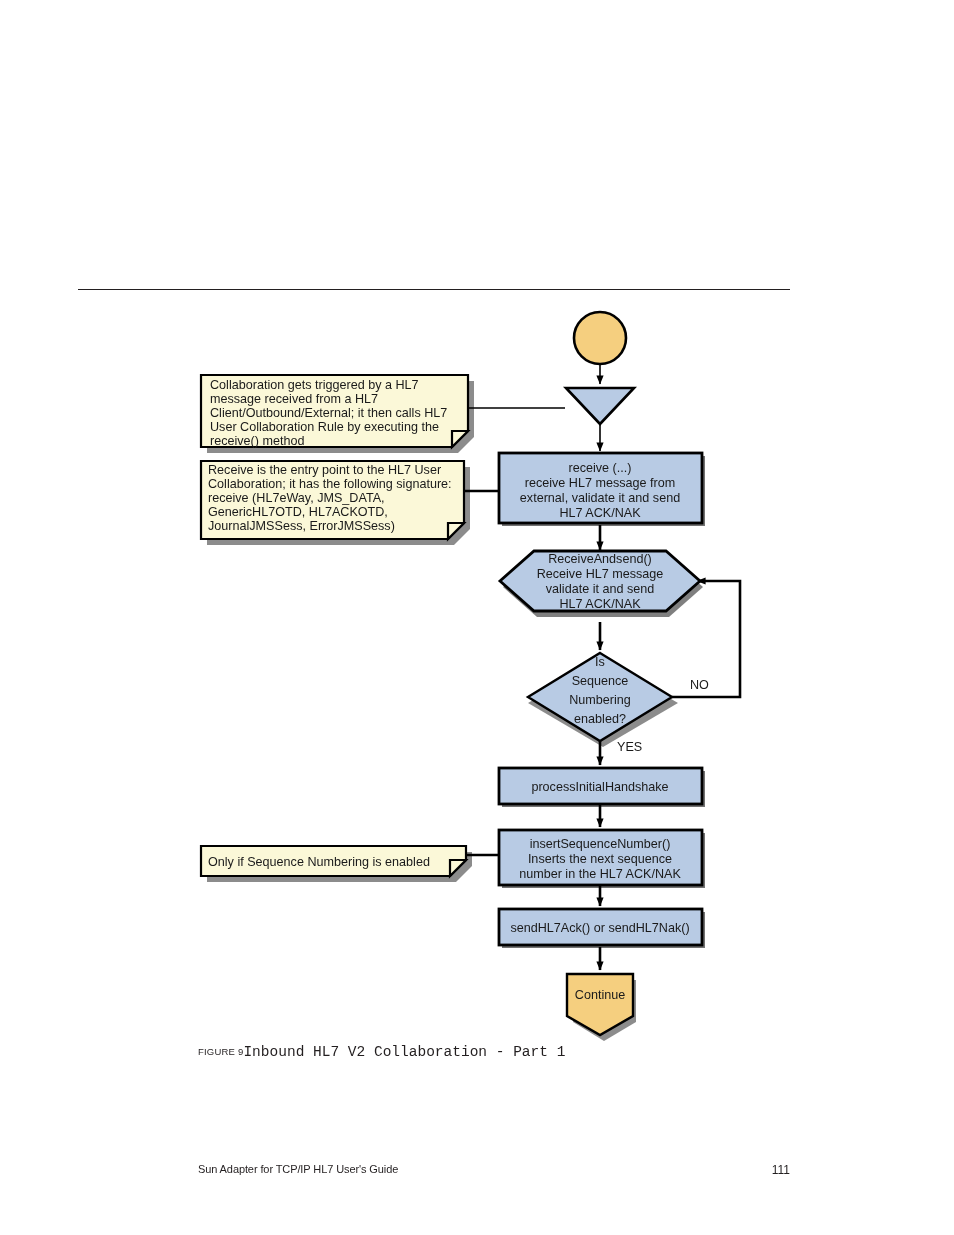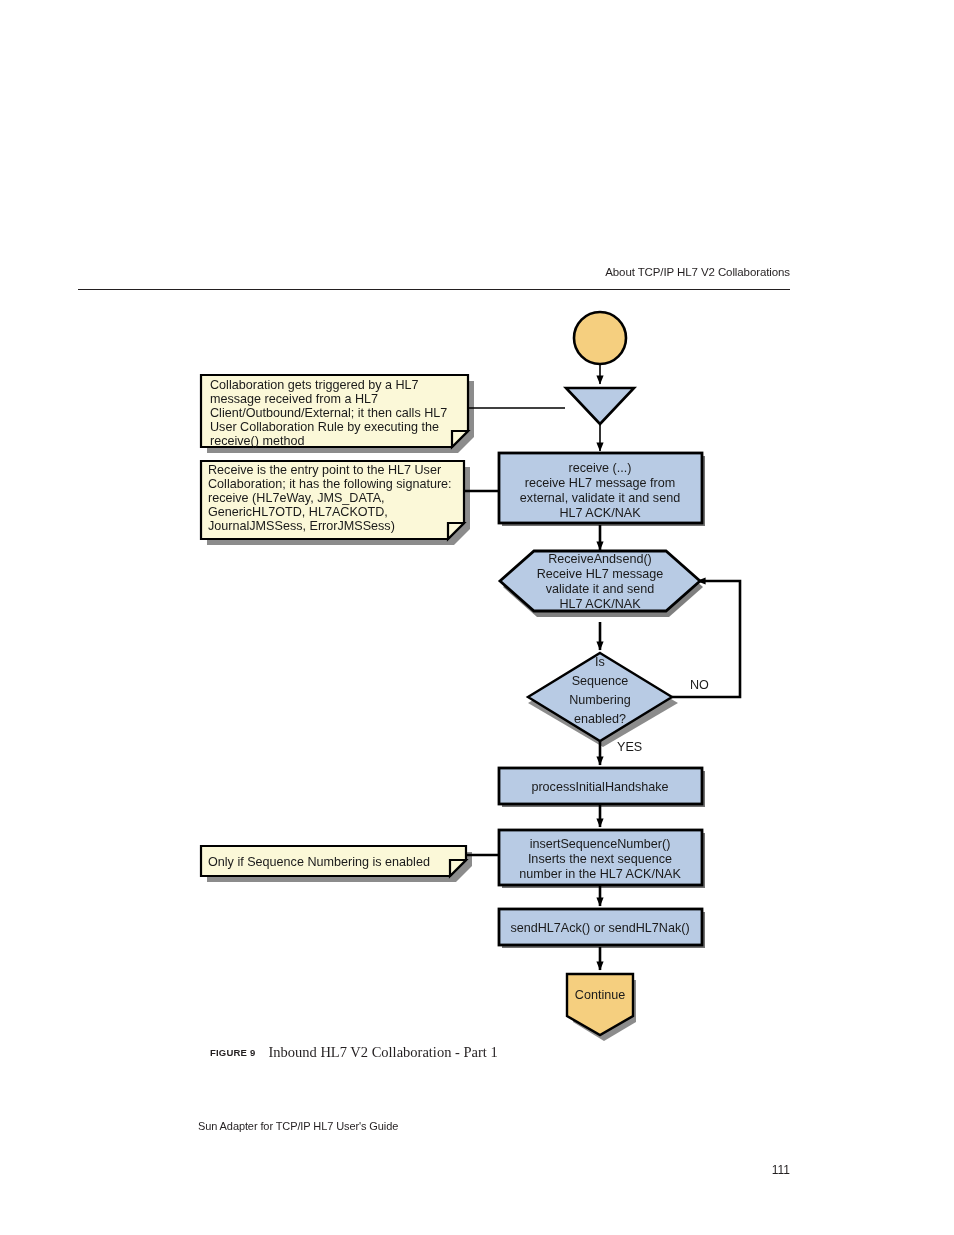--- a/index.html
+++ b/index.html
@@ -48,37 +48,35 @@
   #figure-caption {
     position: absolute;
     left: 198px;
     top: 1044px;
     font-size: 12px;
     color: #231f20;
     white-space: nowrap;
   }
   #figure-caption .fig-label {
     font-family: "Liberation Sans", sans-serif;
-    font-weight: bold;
+    font-weight: normal;
     font-size: 9.5px;
     letter-spacing: 0.2px;
     vertical-align: 1px;
-    margin-left: 12px;
   }
   #figure-caption .fig-title {
-    font-family: Liberation Serif, serif;
+    font-family: Liberation Mono, monospace;
     font-size: 14.5px;
-    margin-left: 13px;
   }
 
   
   #footer-title {
     position: absolute;
     left: 198px;
-    top: 1120px;
+    top: 1163px;
     font-size: 11px;
     color: #231f20;
     letter-spacing: -0.1px;
   }
   #footer-page {
     position: absolute;
     left: 700px;
     top: 1163px;
     width: 90px;
     text-align: right;
@@ -110,21 +108,20 @@
     font-family: "Liberation Sans", sans-serif;
     font-size: 12.6px;
     fill: #1a1a1a;
   }
 </style>
 </head>
 <body>
 
 <div class="page">
 
-  <div id="running-header">About TCP/IP HL7 V2 Collaborations</div>
   <div id="header-rule"></div>
 
   <div id="diagram">
     <svg width="954" height="1235" viewBox="0 0 954 1235" xmlns="http://www.w3.org/2000/svg">
       <defs>
         <marker id="arrow" markerWidth="10" markerHeight="10" refX="8.6" refY="4" orient="auto" markerUnits="userSpaceOnUse">
           <path d="M0,0.4 L9,4 L0,7.6 z" fill="#000000"></path>
         </marker>
       </defs>
 

